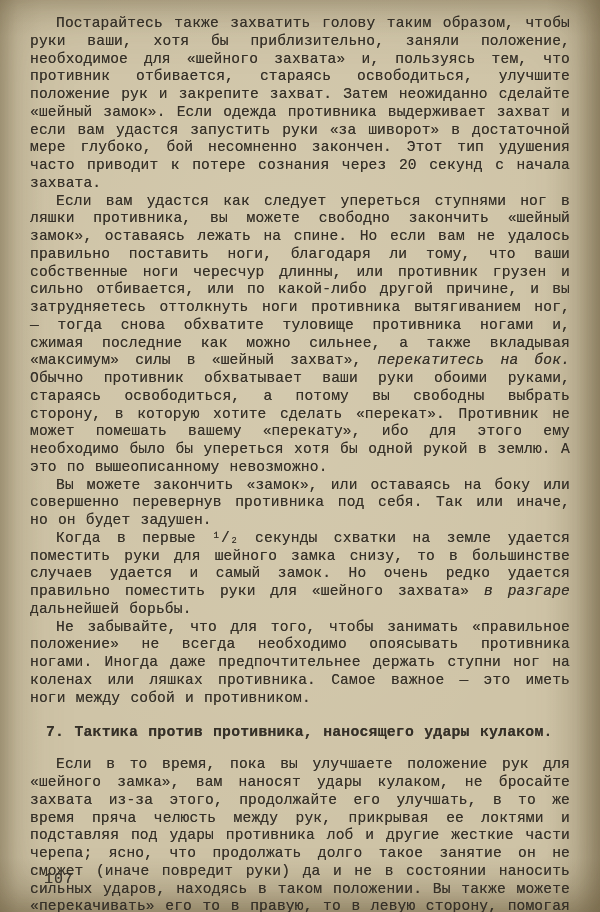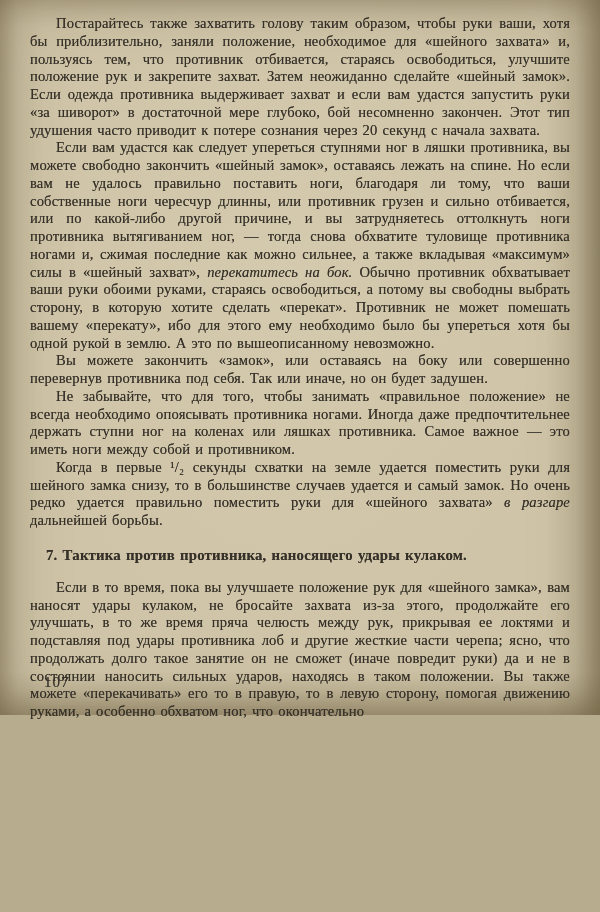--- a/index.html
+++ b/index.html
@@ -8,31 +8,31 @@
   }
   body {
     width: 600px;
     height: 912px;
     overflow: hidden;
     background: #b8ac8f;
   }
   .page {
     position: relative;
     width: 600px;
-    height: 715px;
+    height: 912px;
     background:
       radial-gradient(ellipse at 48% 38%, rgba(255,250,235,0.10), rgba(0,0,0,0) 65%),
       linear-gradient(90deg, rgba(70,55,25,0.20) 0%, rgba(70,55,25,0.05) 3%, rgba(0,0,0,0) 7%, rgba(0,0,0,0) 91%, rgba(70,55,25,0.10) 96%, rgba(70,55,25,0.28) 100%),
       linear-gradient(180deg, rgba(70,55,25,0.10) 0%, rgba(0,0,0,0) 4%, rgba(0,0,0,0) 94%, rgba(70,55,25,0.18) 100%),
       #cfc4a7;
     box-shadow:
       inset 0 0 70px rgba(95,78,45,0.28),
       inset -10px 0 22px rgba(85,68,40,0.18),
       inset 0 -12px 24px rgba(85,68,40,0.16);
-    font-family: Liberation Serif, serif;
+    font-family: Liberation Mono, monospace;
     color: #353028;
   }
   .text-block {
     position: absolute;
     left: 30px;
     top: 15px;
     width: 540px;
     font-size: 14.6px;
     line-height: 17.75px;
     text-align: justify;
@@ -67,19 +67,19 @@
   }
 </style>
 </head>
 <body>
 
 <div class="page">
   <div class="text-block">
       <p><span>Постарайтесь также захватить голову таким образом, чтобы руки ваши, хотя бы приблизительно, заняли положение, необходимое для «шейного захвата» и, пользуясь тем, что противник отбивается, стараясь освободиться, улучшите положение рук и закрепите захват. Затем неожиданно сделайте «шейный замок». Если одежда противника выдерживает захват и если вам удастся запустить руки «за шиворот» в достаточной мере глубоко, бой несомненно закончен. Этот тип удушения часто приводит к потере сознания через 20 секунд с начала захвата.</span></p>
       <p><span>Если вам удастся как следует упереться ступнями ног в ляшки противника, вы можете свободно закончить «шейный замок», оставаясь лежать на спине. Но если вам не удалось правильно поставить ноги, благодаря ли тому, что ваши собственные ноги чересчур длинны, или противник грузен и сильно отбивается, или по какой-либо другой причине, и вы затрудняетесь оттолкнуть ноги противника вытягиванием ног, — тогда снова обхватите туловище противника ногами и, сжимая последние как можно сильнее, а также вкладывая «максимум» силы в «шейный захват», </span><span class="italic">перекатитесь на бок.</span><span> Обычно противник обхватывает ваши руки обоими руками, стараясь освободиться, а потому вы свободны выбрать сторону, в которую хотите сделать «перекат». Противник не может помешать вашему «перекату», ибо для этого ему необходимо было бы упереться хотя бы одной рукой в землю. А это по вышеописанному невозможно.</span></p>
       <p><span>Вы можете закончить «замок», или оставаясь на боку или совершенно перевернув противника под себя. Так или иначе, но он будет задушен.</span></p>
+      <p><span>Когда в первые ¹/₂ секунды схватки на земле удается поместить руки для шейного замка снизу, то в большинстве случаев удается и самый замок. Но очень редко удается правильно поместить руки для «шейного захвата» </span><span class="italic">в разгаре</span><span> дальнейшей борьбы.</span></p>
       <p><span>Не забывайте, что для того, чтобы занимать «правильное положение» не всегда необходимо опоясывать противника ногами. Иногда даже предпочтительнее держать ступни ног на коленах или ляшках противника. Самое важное — это иметь ноги между собой и противником.</span></p>
-      <p><span>Когда в первые ¹/₂ секунды схватки на земле удается поместить руки для шейного замка снизу, то в большинстве случаев удается и самый замок. Но очень редко удается правильно поместить руки для «шейного захвата» </span><span class="italic">в разгаре</span><span> дальнейшей борьбы.</span></p>
       <h2><span>7. Тактика против противника, наносящего удары кулаком.</span></h2>
       <p><span>Если в то время, пока вы улучшаете положение рук для «шейного замка», вам наносят удары кулаком, не бросайте захвата из-за этого, продолжайте его улучшать, в то же время пряча челюсть между рук, прикрывая ее локтями и подставляя под удары противника лоб и другие жесткие части черепа; ясно, что продолжать долго такое занятие он не сможет (иначе повредит руки) да и не в состоянии наносить сильных ударов, находясь в таком положении. Вы также можете «перекачивать» его то в правую, то в левую сторону, помогая движению руками, а особенно обхватом ног, что окончательно</span></p>
     </div>
   <div class="page-number">107</div>
 </div>
 
 </body></html>

